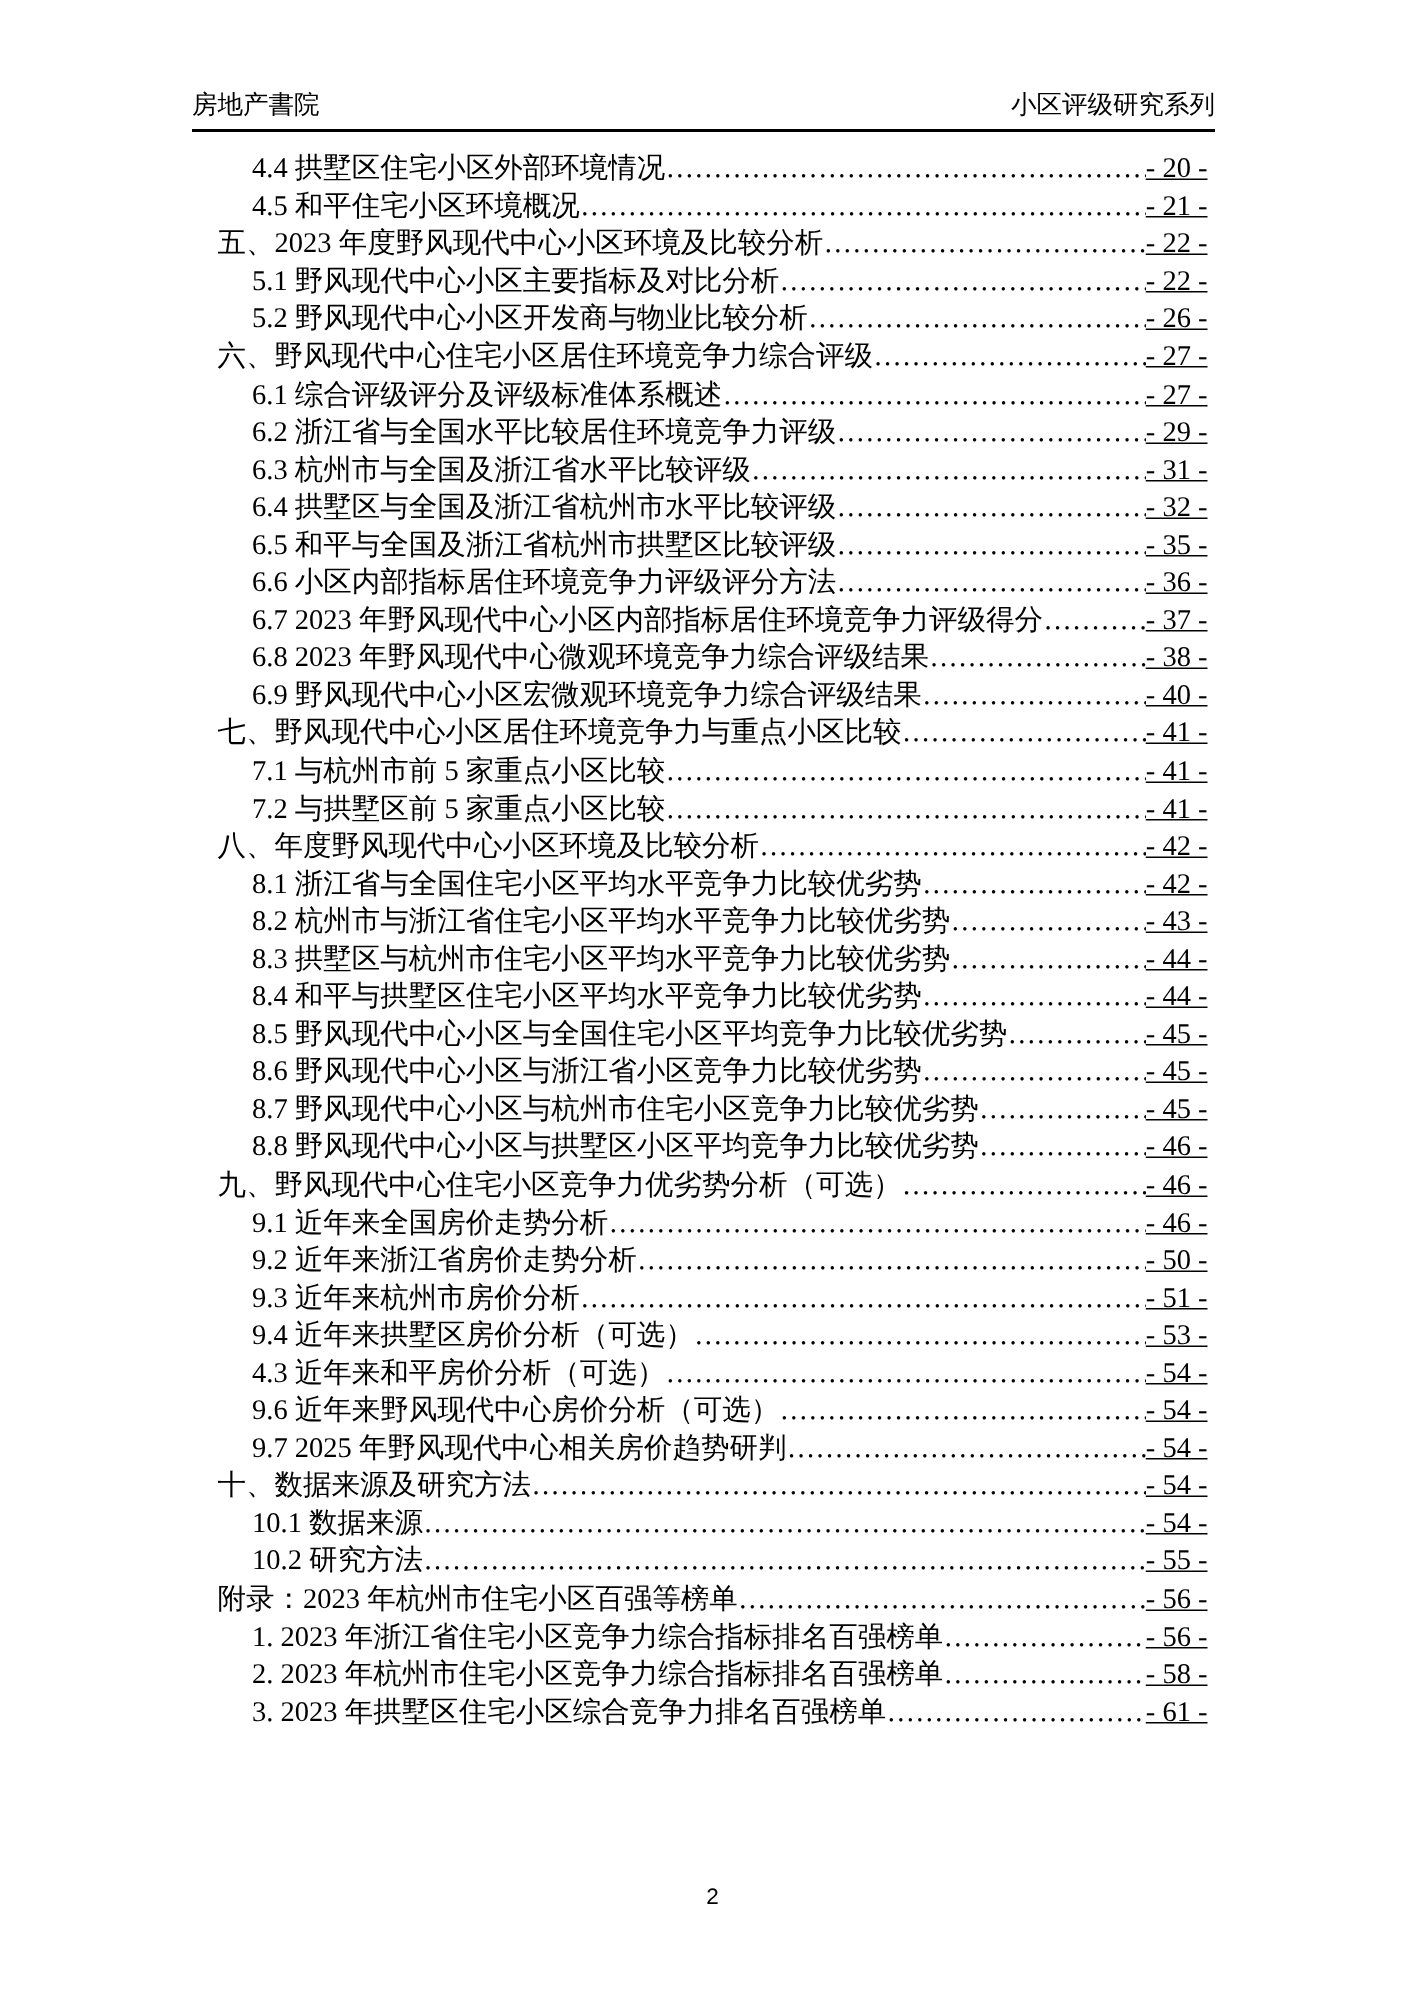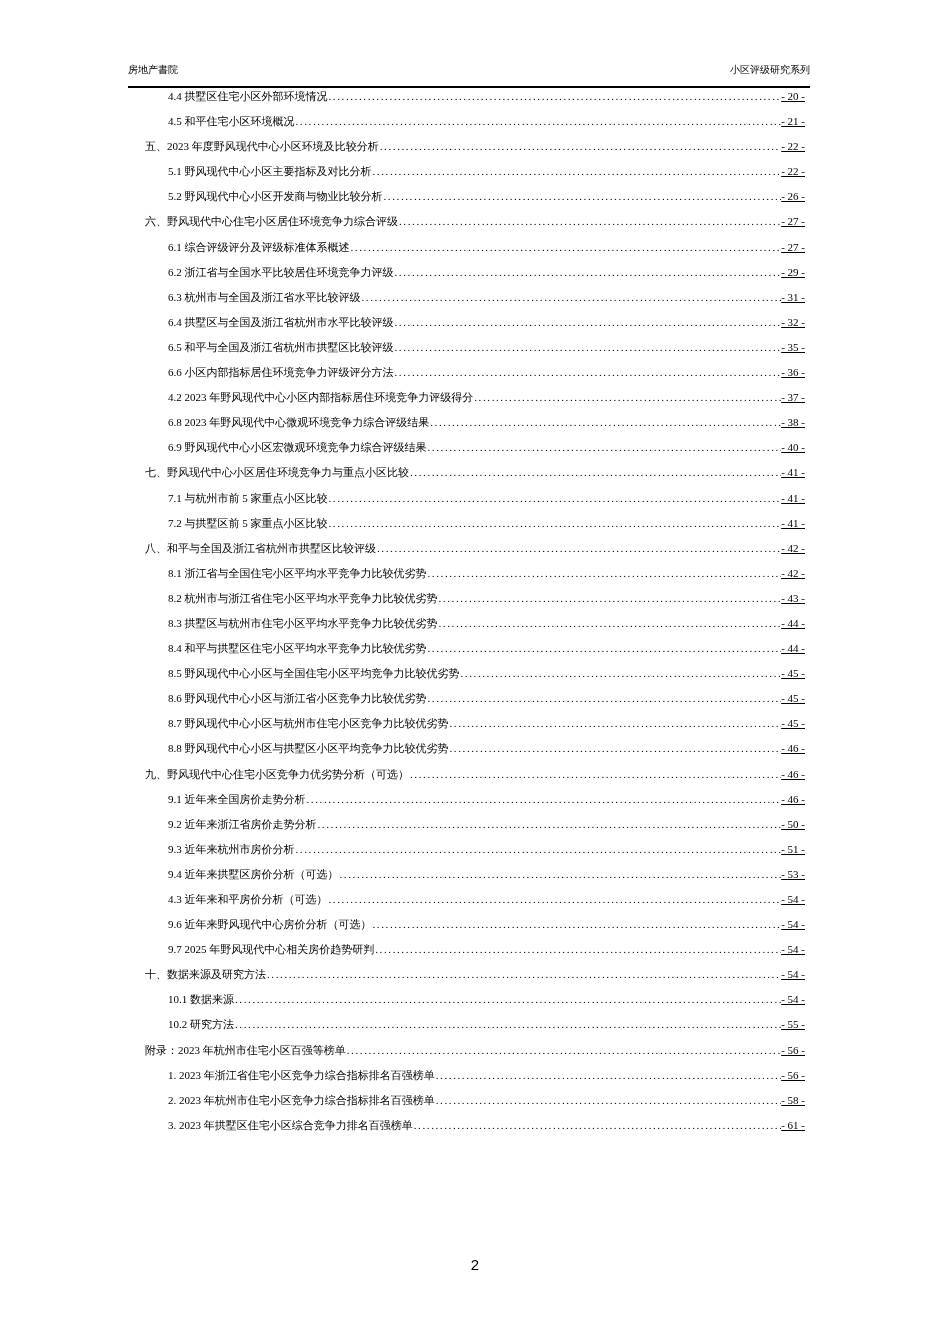--- a/index.html
+++ b/index.html
@@ -18,32 +18,32 @@
   }
   
   .header {
     position: absolute;
     left: 128px;
     right: 140px;
     top: 60px;
     display: flex;
     justify-content: space-between;
     align-items: flex-end;
-    font-size: 10px;
+    font-size: 17px;
     line-height: 20px;
     padding-bottom: 6px;
     border-bottom: 2.5px solid #000000;
   }
   
   .toc {
     position: absolute;
     left: 128px;
     right: 145px;
-    top: 84px;
-    font-size: 11px;
+    top: 100px;
+    font-size: 19px;
   }
   .toc-row {
     display: flex;
     align-items: baseline;
     height: 25.1px;
     line-height: 25.1px;
     white-space: nowrap;
   }
   .toc-row.lvl0 { padding-left: 17px; }
   .toc-row.lvl1 { padding-left: 40px; }
@@ -140,21 +140,21 @@
       <span class="toc-label">6.5 和平与全国及浙江省杭州市拱墅区比较评级</span>
       <span class="toc-leader">............................................................................................................................................................................................................................................................................................................</span>
       <span class="toc-page">- 35 -</span>
     </div>
       <div class="toc-row lvl1">
       <span class="toc-label">6.6 小区内部指标居住环境竞争力评级评分方法</span>
       <span class="toc-leader">............................................................................................................................................................................................................................................................................................................</span>
       <span class="toc-page">- 36 -</span>
     </div>
       <div class="toc-row lvl1">
-      <span class="toc-label">4.2 2023 年野风现代中心小区内部指标居住环境竞争力评级得分</span>
+      <span class="toc-label">6.7 2023 年野风现代中心小区内部指标居住环境竞争力评级得分</span>
       <span class="toc-leader">............................................................................................................................................................................................................................................................................................................</span>
       <span class="toc-page">- 37 -</span>
     </div>
       <div class="toc-row lvl1">
       <span class="toc-label">6.8 2023 年野风现代中心微观环境竞争力综合评级结果</span>
       <span class="toc-leader">............................................................................................................................................................................................................................................................................................................</span>
       <span class="toc-page">- 38 -</span>
     </div>
       <div class="toc-row lvl1">
       <span class="toc-label">6.9 野风现代中心小区宏微观环境竞争力综合评级结果</span>
@@ -170,21 +170,21 @@
       <span class="toc-label">7.1 与杭州市前 5 家重点小区比较</span>
       <span class="toc-leader">............................................................................................................................................................................................................................................................................................................</span>
       <span class="toc-page">- 41 -</span>
     </div>
       <div class="toc-row lvl1">
       <span class="toc-label">7.2 与拱墅区前 5 家重点小区比较</span>
       <span class="toc-leader">............................................................................................................................................................................................................................................................................................................</span>
       <span class="toc-page">- 41 -</span>
     </div>
       <div class="toc-row lvl0">
-      <span class="toc-label">八、和平与全国及浙江省杭州市拱墅区比较评级</span>
+      <span class="toc-label">八、年度野风现代中心小区环境及比较分析</span>
       <span class="toc-leader">............................................................................................................................................................................................................................................................................................................</span>
       <span class="toc-page">- 42 -</span>
     </div>
       <div class="toc-row lvl1">
       <span class="toc-label">8.1 浙江省与全国住宅小区平均水平竞争力比较优劣势</span>
       <span class="toc-leader">............................................................................................................................................................................................................................................................................................................</span>
       <span class="toc-page">- 42 -</span>
     </div>
       <div class="toc-row lvl1">
       <span class="toc-label">8.2 杭州市与浙江省住宅小区平均水平竞争力比较优劣势</span>

